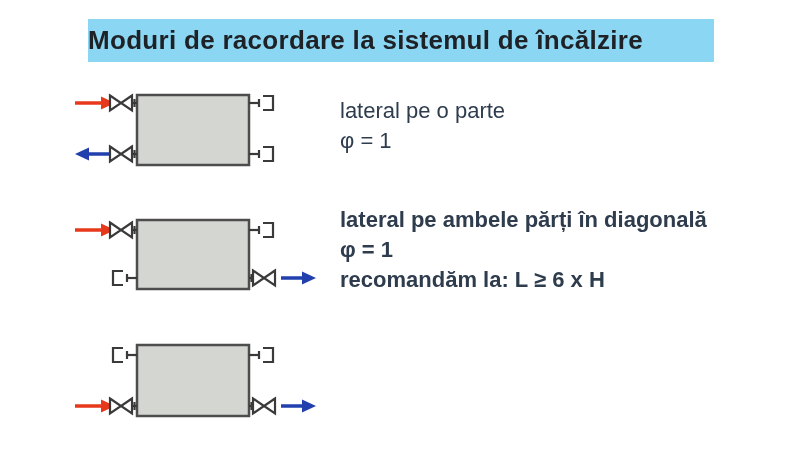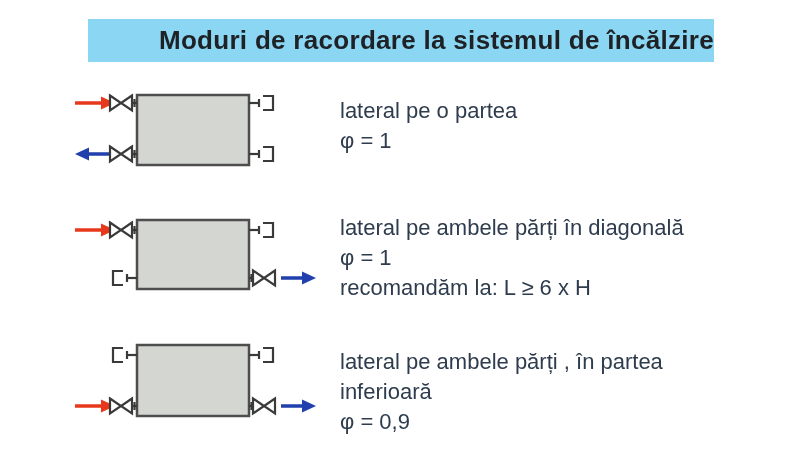--- a/index.html
+++ b/index.html
@@ -2,21 +2,21 @@
 <html><head>
 <meta charset="utf-8">
 <style>
   html,body { margin:0; padding:0; background:#ffffff; }
   .page {
     position:relative; width:800px; height:465px; background:#ffffff;
     font-family:"Liberation Sans", sans-serif; overflow:hidden;
   }
   .title-bar {
     position:absolute; left:88px; top:19px; width:626px; height:43px;
-    display:flex; align-items:center; justify-content:flex-end;
+    display:flex; align-items:center; justify-content:flex-start;
   }
   .title-text { font-size:26px; font-weight:bold; letter-spacing:0.3px; }
   .text-block { position:absolute; left:340px; font-size:22px; line-height:30px; font-weight:500; }
   .diagram { position:absolute; left:57px; }
 </style>
 </head>
 <body>
 
 <div class="page">
 
@@ -117,29 +117,24 @@
       <polygon points="196,68.5 207,76 196,83.5"></polygon>
       <polygon points="218,68.5 207,76 218,83.5"></polygon>
     </g>
     <g>
       <line x1="224" y1="76" x2="246" y2="76" stroke="#2140ae" stroke-width="3.5"></line>
       <polygon points="245,69.5 259,76 245,82.5" fill="#2140ae"></polygon>
     </g>
   </svg>
 
   <div class="text-block" style="top: 96px; color: rgb(46, 60, 77);">
-    <div>lateral pe o partea</div>
+    <div>lateral pe o parte</div>
     <div>φ = 1</div>
   </div>
 
-  <div class="text-block" style="top: 213px; color: rgb(46, 60, 77);">
+  <div class="text-block" style="top: 205px; color: rgb(46, 60, 77); font-weight: bold;">
     <div>lateral pe ambele părți în diagonală</div>
     <div>φ = 1</div>
     <div>recomandăm la: L ≥ 6 x H</div>
   </div>
 
-  <div class="text-block" style="top: 347px; color: rgb(46, 60, 77);">
-    <div>lateral pe ambele părți , în partea</div>
-    <div>inferioară</div>
-    <div>φ = 0,9</div>
-  </div>
 
 </div>
 
 </body></html>

